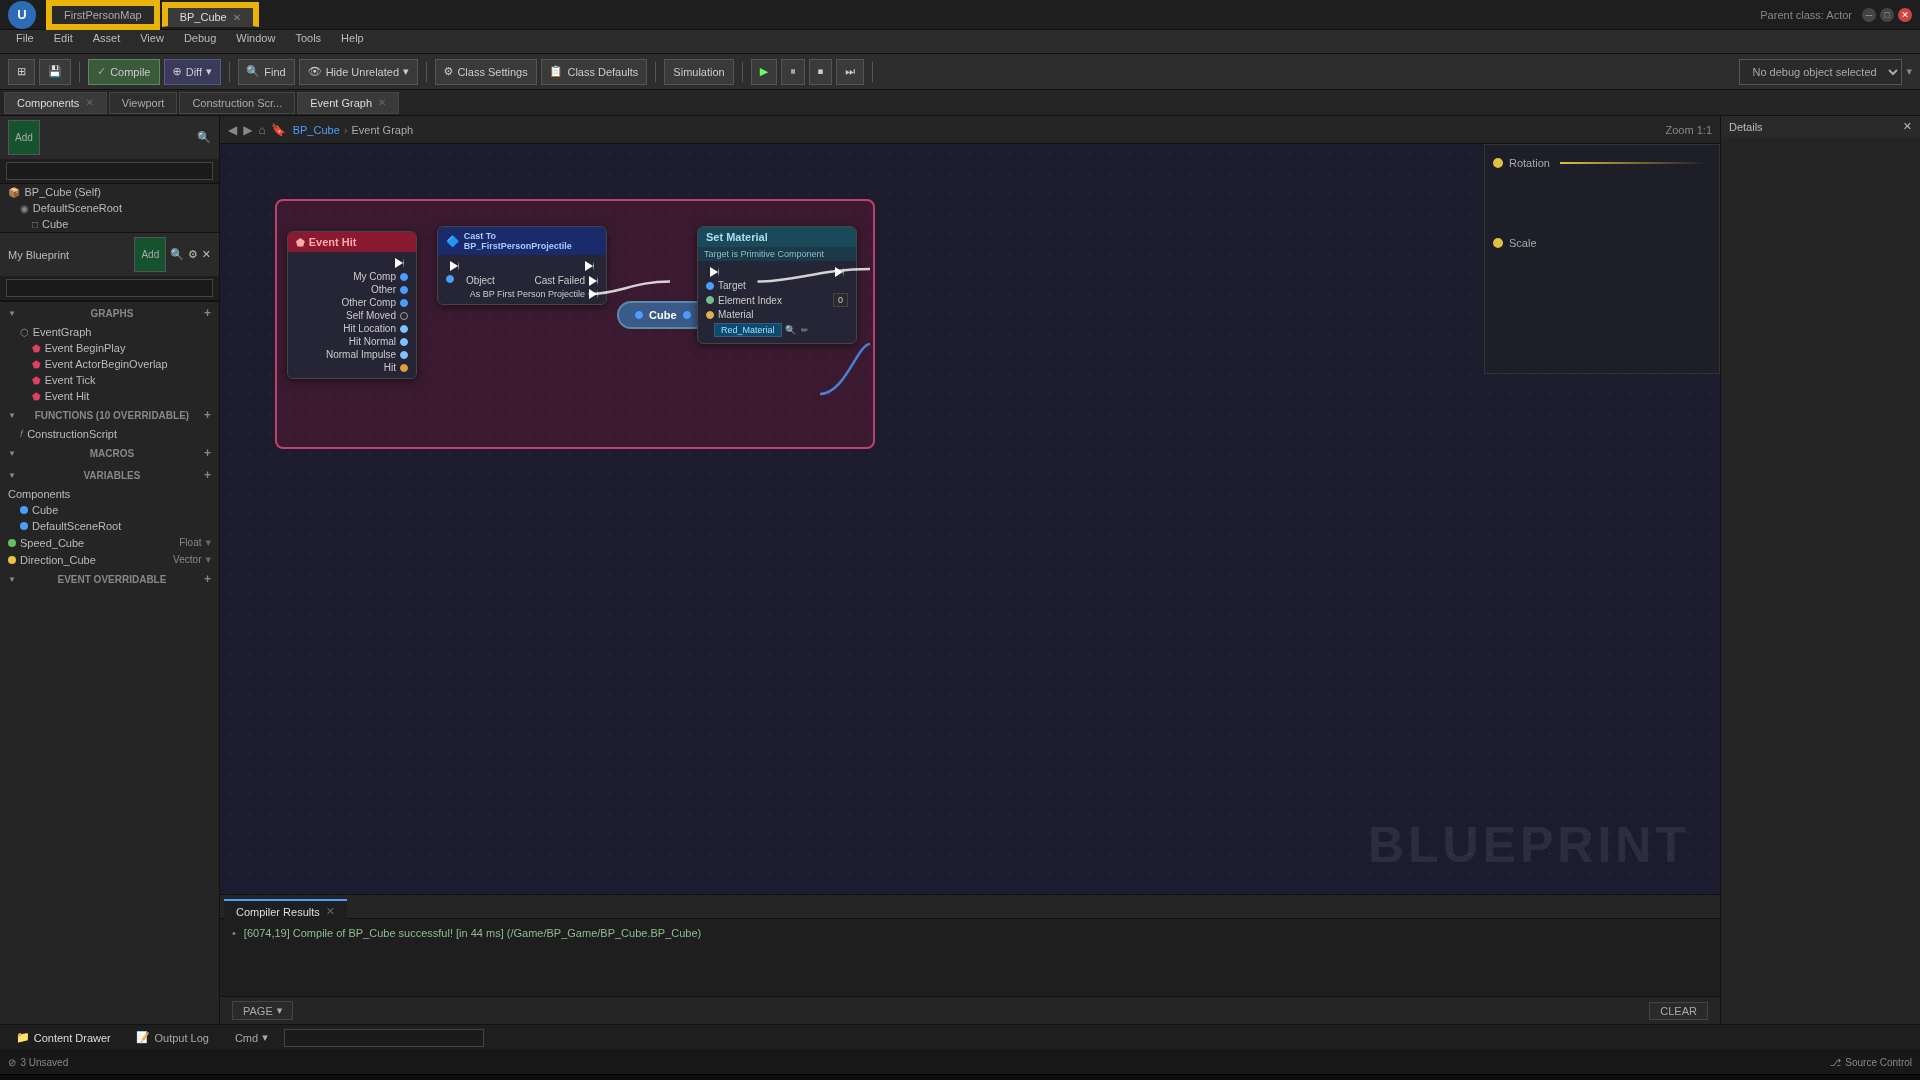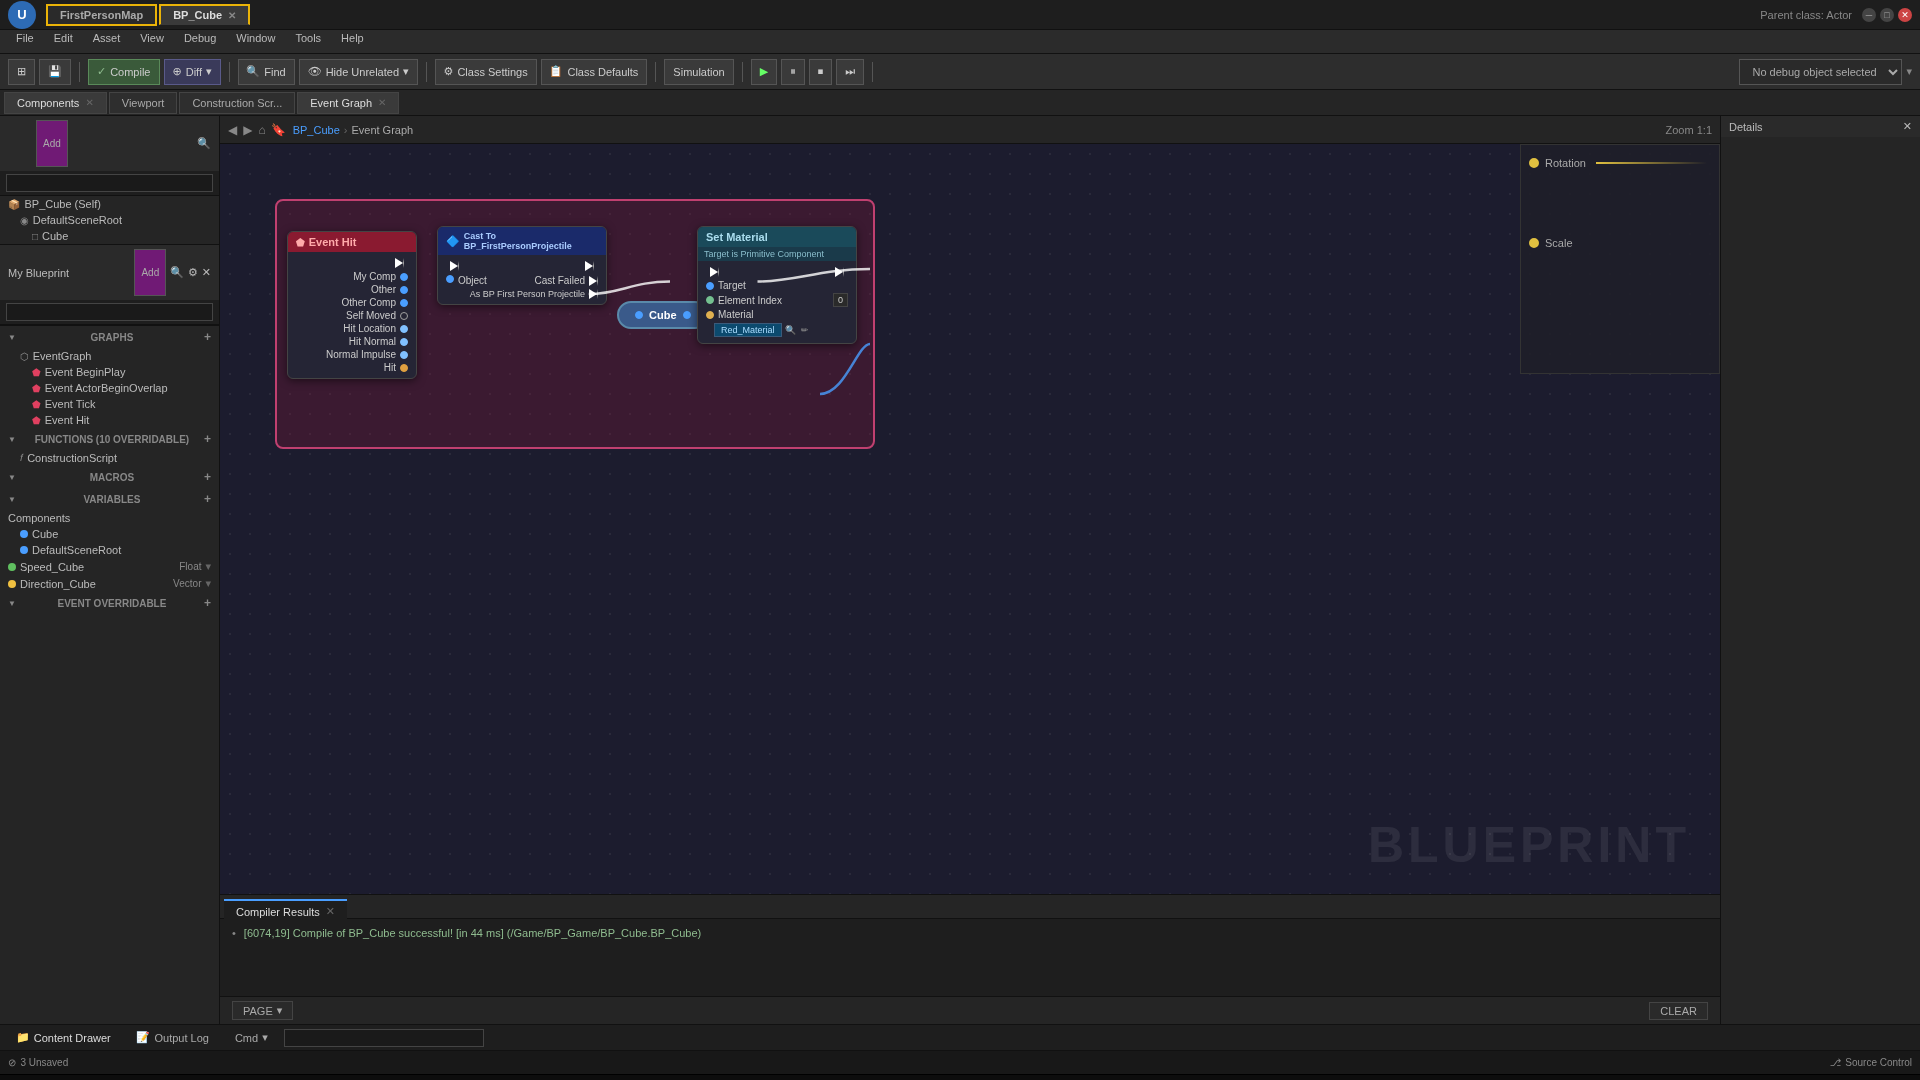--- a/index.html
+++ b/index.html
@@ -2,21 +2,21 @@
 <html><head>
   <meta charset="utf-8">
   <style>
     * { box-sizing: border-box; margin: 0; padding: 0; }
     body { background: #1a1a1a; color: #ccc; font-family: 'Segoe UI', Arial, sans-serif; font-size: 11px; overflow: hidden; width: 1920px; height: 1080px; }
 
     
     .title-bar { background: #1e1e1e; height: 30px; display: flex; align-items: center; padding: 0 8px; border-bottom: 1px solid #111; }
     .title-bar-logo { width: 28px; height: 28px; background: #2d6bb5; border-radius: 50%; display: flex; align-items: center; justify-content: center; color: white; font-weight: bold; font-size: 13px; margin-right: 10px; }
     .title-bar-tabs { display: flex; align-items: center; flex: 1; }
-    .title-tab { background: #2a2a2a; border: 2px solid #eab308; padding: 3px 12px; margin-right: 2px; font-size: 11px; color: #aaa; display: flex; align-items: center; gap: 6px; cursor: pointer; font-weight: bold; }
+    .title-tab { background: #2a2a2a; border: 6px solid #eab308; padding: 3px 12px; margin-right: 2px; font-size: 11px; color: #aaa; display: flex; align-items: center; gap: 6px; cursor: pointer; }
     .title-tab.active { background: #3a3a3a; color: #ddd; border-bottom: 1px solid #3a3a3a; }
     .title-tab .close { font-size: 10px; color: #888; cursor: pointer; }
     .title-bar-right { margin-left: auto; font-size: 11px; color: #888; padding-right: 10px; }
     .win-controls { display: flex; gap: 4px; }
     .win-btn { width: 14px; height: 14px; border-radius: 50%; display: flex; align-items: center; justify-content: center; font-size: 9px; cursor: pointer; }
     .win-min { background: #444; color: #aaa; }
     .win-max { background: #444; color: #aaa; }
     .win-close { background: #c44; color: #fff; }
 
     
@@ -38,21 +38,21 @@
     .panel-tab.active { background: #3a3a3a; color: #ddd; }
     .panel-tab .close { font-size: 10px; color: #666; }
 
     
     .main-layout { display: flex; height: calc(1080px - 30px - 24px - 36px - 26px - 30px - 26px); }
 
     
     .left-panel { width: 220px; background: #252525; border-right: 1px solid #111; display: flex; flex-direction: column; }
     .panel-section { border-bottom: 1px solid #111; }
     .panel-section-header { background: #2a2a2a; padding: 4px 8px; font-size: 11px; color: #bbb; display: flex; align-items: center; justify-content: space-between; }
-    .panel-section-header .add-btn { background: #701a75; border: 1px solid #555; padding: 17px 6px; font-size: 10px; cursor: pointer; color: #aaa; margin-left: 28px; }
+    .panel-section-header .add-btn { background: #14532d; border: 1px solid #555; padding: 11px 6px; font-size: 10px; cursor: pointer; color: #aaa; }
     .search-box { padding: 3px 6px; background: #1e1e1e; border-bottom: 1px solid #111; }
     .search-input { width: 100%; background: #1a1a1a; border: 1px solid #444; color: #aaa; padding: 2px 6px; font-size: 11px; }
     .tree-item { padding: 2px 8px; color: #bbb; cursor: pointer; display: flex; align-items: center; gap: 4px; font-size: 11px; }
     .tree-item.indent1 { padding-left: 20px; }
     .tree-item.indent2 { padding-left: 32px; }
     .tree-item .icon { font-size: 10px; color: #888; }
     .tree-item .dot { width: 8px; height: 8px; border-radius: 50%; display: inline-block; }
     .dot-blue { background: #4a9eff; }
     .dot-yellow { background: #f0c040; }
     .dot-green { background: #60c060; }
@@ -358,21 +358,21 @@
       <div class="breadcrumb">
         <span style="color:#4a9eff; cursor:pointer">BP_Cube</span>
         <span class="sep">›</span>
         <span style="cursor:pointer">Event Graph</span>
       </div>
       <span class="nav-zoom" style="margin-left:auto">Zoom 1:1</span>
     </div>
 
     <div class="blueprint-canvas">
 
-      <div style="position:absolute;top:0;right:0;width:200px;height:230px;background:rgba(30,30,40,0.85);border:1px solid #333;padding:8px">
+      <div style="position:absolute;top:0;right:0;width:236px;height:230px;background:rgba(30,30,40,0.85);border:1px solid #333;padding:8px">
         <div style="padding:4px 0;font-size:11px;color:#aaa;display:flex;align-items:center;gap:6px">
           <div style="width:10px;height:10px;border-radius:50%;background:#e0c040;border:2px solid #e0c040"></div>
           <span>Rotation</span>
           <div style="flex:1;height:2px;background:linear-gradient(to right,#e0c040,transparent);margin:0 4px"></div>
         </div>
         <div style="height:60px"></div>
         <div style="padding:4px 0;font-size:11px;color:#aaa;display:flex;align-items:center;gap:6px">
           <div style="width:10px;height:10px;border-radius:50%;background:#e0c040;border:2px solid #e0c040"></div>
           <span>Scale</span>
         </div>
@@ -430,21 +430,21 @@
           <div class="bp-node-header blue">
             <span>🔷</span>
             <span style="font-size:9px">Cast To BP_FirstPersonProjectile</span>
           </div>
           <div class="bp-node-body">
             <div class="node-exec-row">
               <span class="bp-pin exec-in"></span>
               <span class="bp-pin exec-out"></span>
             </div>
             <div style="display:flex;justify-content:space-between;align-items:center;padding:2px 0">
-              <div style="display:flex;gap:4px">
+              <div style="display:flex;gap:12px">
                 <div class="bp-pin blue"></div>
                 <span style="font-size:10px;color:#ccc">Object</span>
               </div>
               <div style="display:flex;align-items:center;gap:4px">
                 <span style="font-size:10px;color:#ccc">Cast Failed</span>
                 <span class="bp-pin exec-out"></span>
               </div>
             </div>
             <div class="bp-pin-row right">
               <span style="font-size:9px">As BP First Person Projectile</span>

